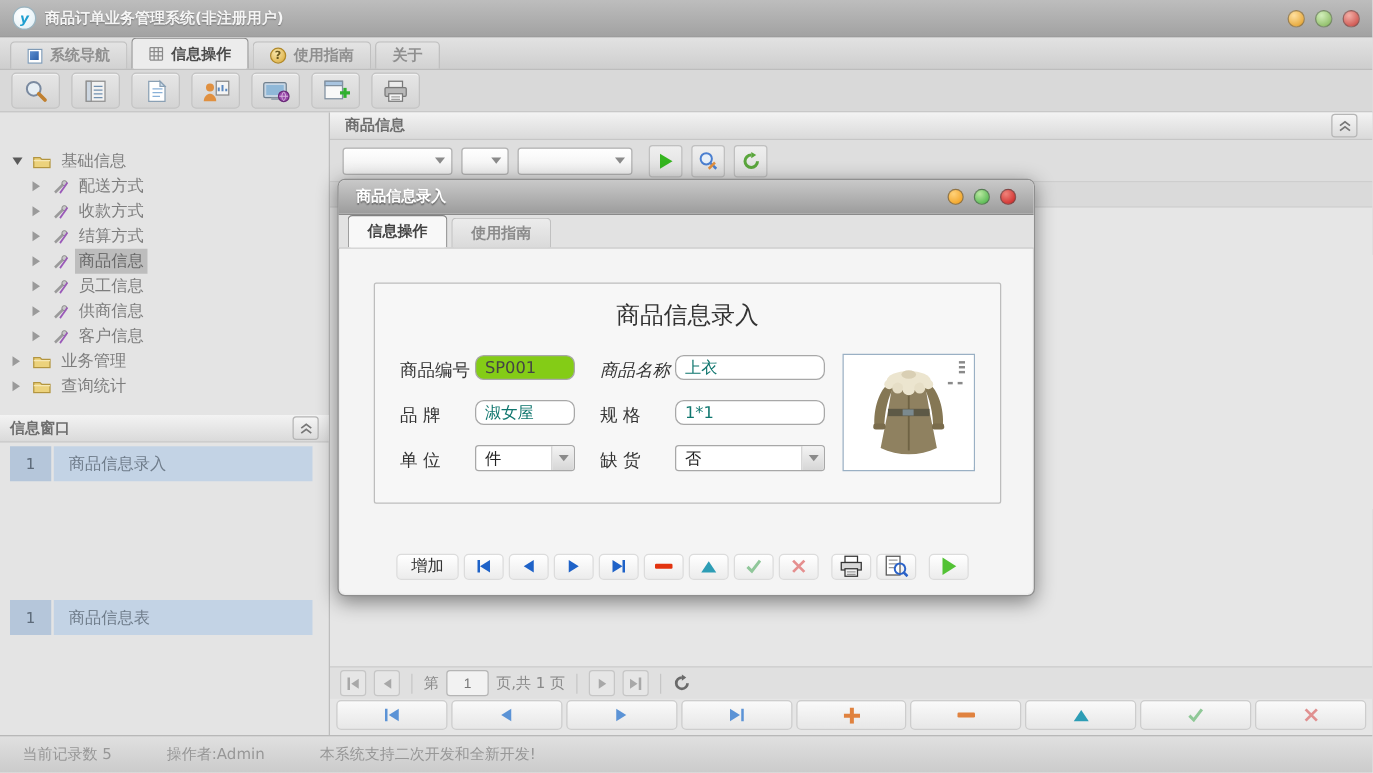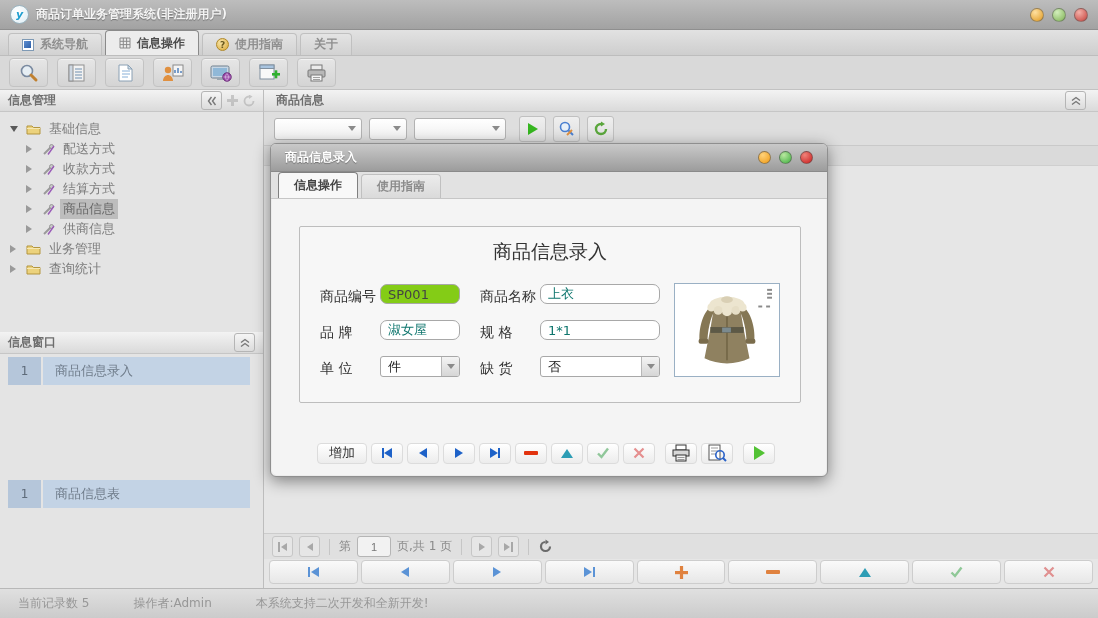--- a/index.html
+++ b/index.html
@@ -224,41 +224,20 @@
       <rect x="6" y="2" width="11" height="5" fill="#ececec" stroke="#787878"></rect>
       <rect x="3" y="7" width="17" height="7" rx="1" fill="#b8b8b8" stroke="#787878"></rect>
       <rect x="6" y="12" width="11" height="6" fill="#f4f4f4" stroke="#787878"></rect>
       <path d="M8,14.5h7M8,16.5h7" stroke="#a0a0a0" stroke-width="1"></path>
       </svg>
   </div>
 </div>
 
 <div id="sidebar" class="abs">
 
-  <div class="panel-header" style="top:0;">
-    <span>信息管理</span>
-    <span class="ph-sp"></span>
-    <span class="sq-btn">
-      <svg width="10" height="10">
-        <path d="M4.5,1 L1.5,5 L4.5,9 M8.5,1 L5.5,5 L8.5,9" stroke="#777" stroke-width="1.4" fill="none"></path>
-        </svg>
-    </span>
-    <span class="ghost">
-      <svg width="11" height="11">
-          <rect x="0" y="4" width="11" height="3" fill="#a8a8a8"></rect>
-          <rect x="4" y="0" width="3" height="11" fill="#a8a8a8"></rect>
-        </svg>
-    </span>
-    <span class="ghost">
-      <svg width="12" height="12">
-          <path d="M10.5,6 A4.5,4.5 0 1 1 6,1.5" stroke="#a8a8a8" stroke-width="1.8" fill="none"></path>
-          <polygon points="6,-0.5 9.5,1.5 6,4" fill="#a8a8a8"></polygon>
-        </svg>
-    </span>
-  </div>
 
   <div id="tree">
     <div class="titem">
       <span class="tw">
           <span class="tri-dn"></span>
         </span>
       <span class="node-ic">
         <svg width="15" height="12">
             <path d="M1,3 h5 l1.5,1.5 H14 v6.5 H1z" fill="#ecd27c" stroke="#b3953f"></path>
             <path d="M1,5.5h13" stroke="#f6e8b4" stroke-width="1"></path>
@@ -322,21 +301,47 @@
       <span class="tw">
           <span class="tri-rt"></span>
         </span>
       <span class="node-ic">
         <svg width="13" height="13">
             <line x1="2" y1="11" x2="9" y2="4" stroke="#9a9a9a" stroke-width="2"></line>
             <circle cx="9.5" cy="3.5" r="2" fill="#c8c8c8" stroke="#8a8a8a" stroke-width=".8"></circle>
             <line x1="6" y1="11.5" x2="12" y2="3" stroke="#9a5ab8" stroke-width="1.4"></line>
           </svg>
       </span>
+      <span class="tlabel">员工信息</span>
+    </div>
+    <div class="titem leaf">
+      <span class="tw">
+          <span class="tri-rt"></span>
+        </span>
+      <span class="node-ic">
+        <svg width="13" height="13">
+            <line x1="2" y1="11" x2="9" y2="4" stroke="#9a9a9a" stroke-width="2"></line>
+            <circle cx="9.5" cy="3.5" r="2" fill="#c8c8c8" stroke="#8a8a8a" stroke-width=".8"></circle>
+            <line x1="6" y1="11.5" x2="12" y2="3" stroke="#9a5ab8" stroke-width="1.4"></line>
+          </svg>
+      </span>
       <span class="tlabel">供商信息</span>
+    </div>
+    <div class="titem leaf">
+      <span class="tw">
+          <span class="tri-rt"></span>
+        </span>
+      <span class="node-ic">
+        <svg width="13" height="13">
+            <line x1="2" y1="11" x2="9" y2="4" stroke="#9a9a9a" stroke-width="2"></line>
+            <circle cx="9.5" cy="3.5" r="2" fill="#c8c8c8" stroke="#8a8a8a" stroke-width=".8"></circle>
+            <line x1="6" y1="11.5" x2="12" y2="3" stroke="#9a5ab8" stroke-width="1.4"></line>
+          </svg>
+      </span>
+      <span class="tlabel">客户信息</span>
     </div>
     <div class="titem">
       <span class="tw">
           <span class="tri-rt"></span>
         </span>
       <span class="node-ic">
         <svg width="15" height="12">
             <path d="M1,3 h5 l1.5,1.5 H14 v6.5 H1z" fill="#ecd27c" stroke="#b3953f"></path>
             <path d="M1,5.5h13" stroke="#f6e8b4" stroke-width="1"></path>
           </svg>
@@ -511,21 +516,21 @@
       <span>使用指南</span>
       </div>
   </div>
 
   <div id="dlg-body">
     <div id="form-box">
       <div id="form-title">商品信息录入</div>
 
       <span class="flabel" style="left:20px;top:61px;">商品编号</span>
       <input class="finput ro" style="left: 80px; top: 57px; width: 80px;" readonly="" value="SP001">
-      <span class="flabel" style="left:180px;top:61px;">商品名称</span>
+      <span class="flabel" style="left:180px;top:61px;font-style:italic;">商品名称</span>
       <input class="finput" style="left: 240px; top: 57px; width: 120px;" value="上衣">
 
       <span class="flabel" style="left:20px;top:97px;">品 牌</span>
       <input class="finput" style="left: 80px; top: 93px; width: 80px;" value="淑女屋">
       <span class="flabel" style="left:180px;top:97px;">规 格</span>
       <input class="finput" style="left: 240px; top: 93px; width: 120px;" value="1*1">
 
       <span class="flabel" style="left:20px;top:133px;">单 位</span>
       <div class="fselect" style="left:80px;top:129px;width:80px;">
         <span class="val">件</span>

